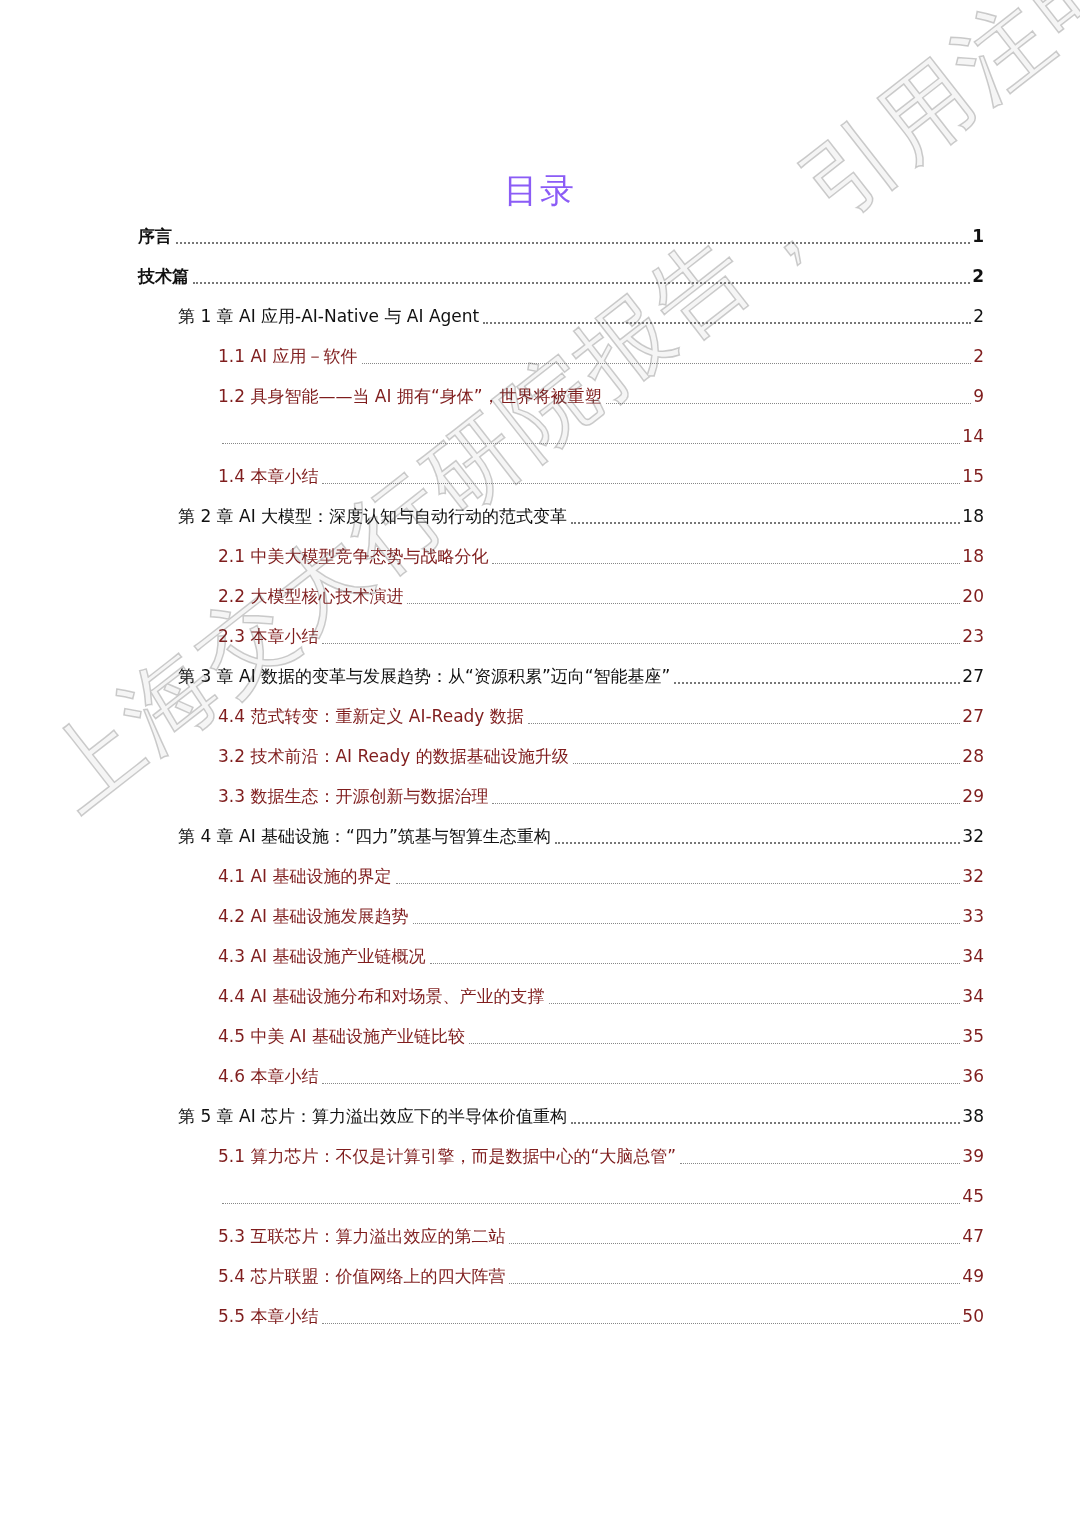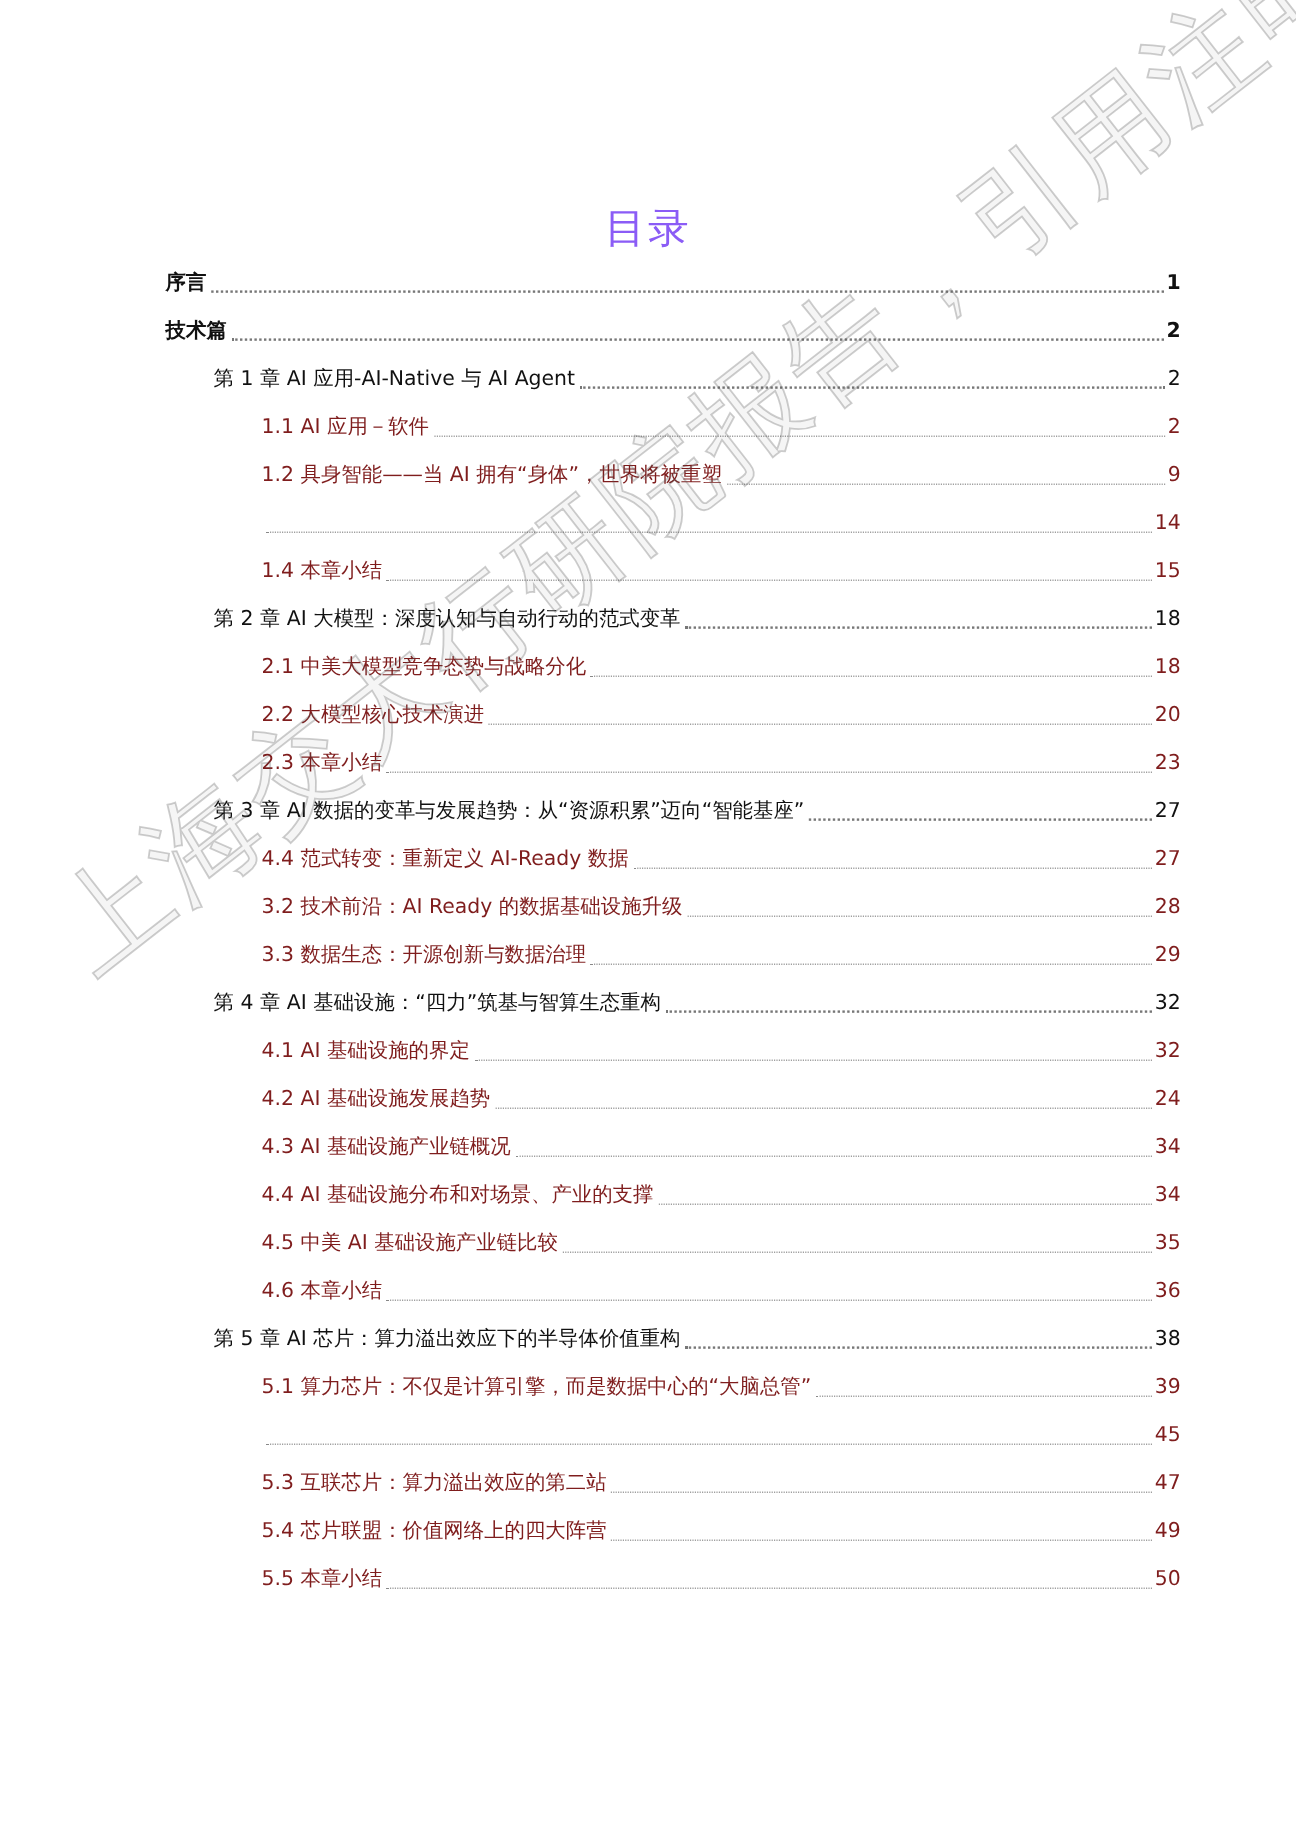--- a/index.html
+++ b/index.html
@@ -121,21 +121,21 @@
       <span class="page">32</span>
     </div>
   <div class="row lvl2">
       <span class="label">4.1 AI 基础设施的界定</span>
       <span class="leader"></span>
       <span class="page">32</span>
     </div>
   <div class="row lvl2">
       <span class="label">4.2 AI 基础设施发展趋势</span>
       <span class="leader"></span>
-      <span class="page">24</span>
+      <span class="page">33</span>
     </div>
   <div class="row lvl2">
       <span class="label">4.3 AI 基础设施产业链概况</span>
       <span class="leader"></span>
       <span class="page">34</span>
     </div>
   <div class="row lvl2">
       <span class="label">4.4 AI 基础设施分布和对场景、产业的支撑</span>
       <span class="leader"></span>
       <span class="page">34</span>

